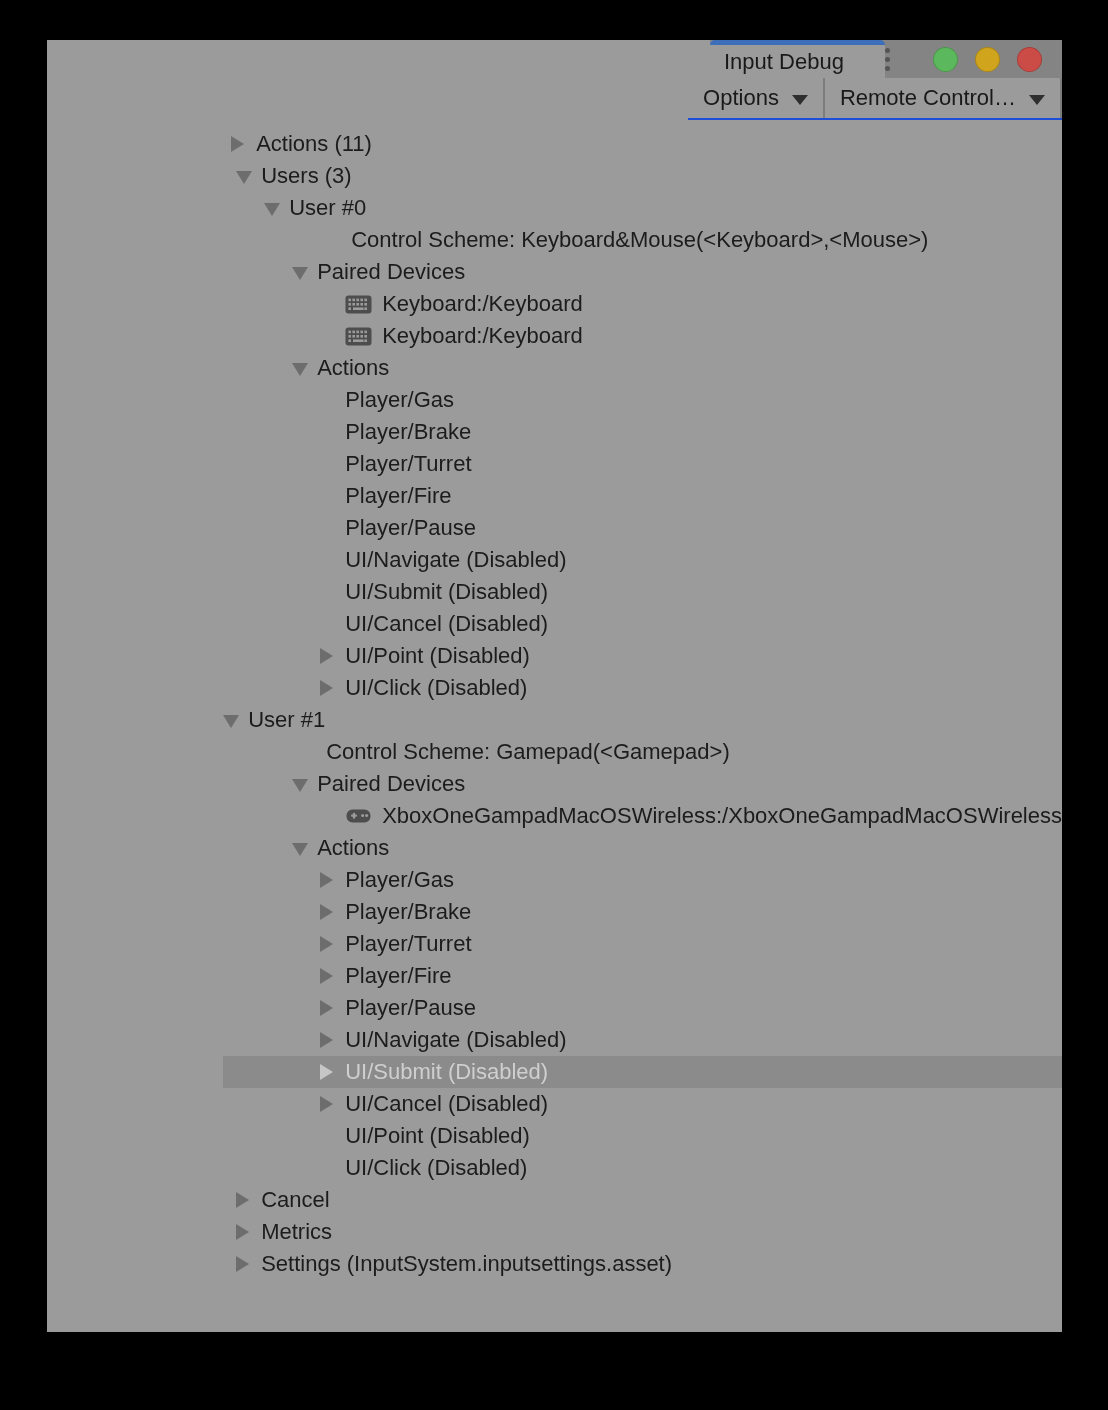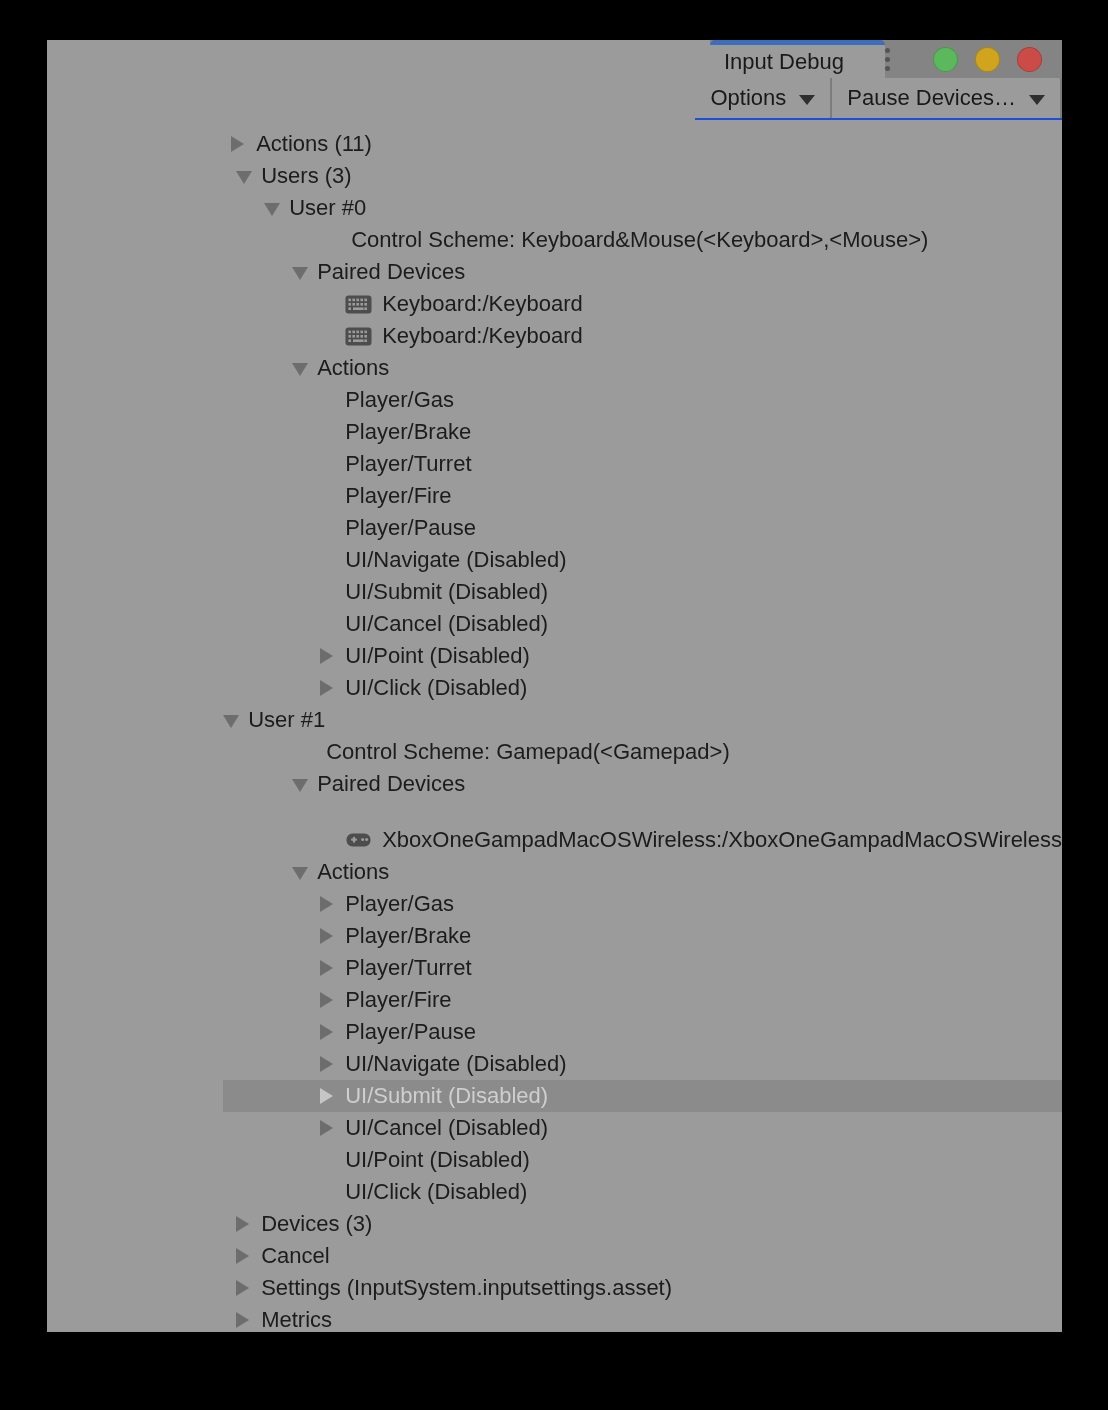--- a/index.html
+++ b/index.html
@@ -76,21 +76,21 @@
     </div>
   </div>
 
   <div class="toolbar">
     <div class="tool-btn">
       <span>Options</span>
       <span class="dd-arrow"></span>
     </div>
     <div class="tb-divider"></div>
     <div class="tool-btn">
-      <span>Pause Devices…</span>
+      <span>Remote Control…</span>
       <span class="dd-arrow"></span>
     </div>
     <div class="tb-divider"></div>
   </div>
 
   <div class="tree" id="tree">
       <div class="row" style="padding-left: 8px;">
         <span class="arrow collapsed"></span>
         <span class="label">Actions (11)</span>
       </div>
@@ -207,21 +207,21 @@
         <span class="label">User #1</span>
       </div>
       <div class="row" style="padding-left: 69px; margin-left: 9px;">
         <span class="arrow none"></span>
         <span class="label">Control Scheme: Gamepad(&lt;Gamepad&gt;)</span>
       </div>
       <div class="row" style="padding-left: 69px;">
         <span class="arrow expanded"></span>
         <span class="label">Paired Devices</span>
       </div>
-      <div class="row" style="padding-left: 97px; margin-top: 24px;">
+      <div class="row" style="padding-left: 97px;">
         <span class="arrow none"></span>
         <span class="dev-icon">
           <svg width="27" height="18" viewBox="0 0 27 18">
             <path d="M7.5 2.5 h12 a6 6 0 0 1 6 6 v1 a6 6 0 0 1 -6 6 h-12 a6 6 0 0 1 -6 -6 v-1 a6 6 0 0 1 6 -6 z" fill="#4d4d4d"></path>
             <g fill="#9b9b9b">
               <rect x="6" y="7.6" width="6" height="2.2" rx="1"></rect>
               <rect x="7.9" y="5.7" width="2.2" height="6" rx="1"></rect>
               <circle cx="17.6" cy="8.6" r="1.5"></circle>
               <circle cx="21.6" cy="8.6" r="1.5"></circle>
             </g>
@@ -268,29 +268,25 @@
       <div class="row" style="padding-left: 97px;">
         <span class="arrow none"></span>
         <span class="label">UI/Point (Disabled)</span>
       </div>
       <div class="row" style="padding-left: 97px;">
         <span class="arrow none"></span>
         <span class="label">UI/Click (Disabled)</span>
       </div>
       <div class="row" style="padding-left: 13px;">
         <span class="arrow collapsed"></span>
-        <span class="label">Devices (3)</span>
-      </div>
-      <div class="row" style="padding-left: 13px;">
-        <span class="arrow collapsed"></span>
         <span class="label">Cancel</span>
       </div>
       <div class="row" style="padding-left: 13px;">
         <span class="arrow collapsed"></span>
+        <span class="label">Metrics</span>
+      </div>
+      <div class="row" style="padding-left: 13px;">
+        <span class="arrow collapsed"></span>
         <span class="label">Settings (InputSystem.inputsettings.asset)</span>
       </div>
-      <div class="row" style="padding-left: 13px;">
-        <span class="arrow collapsed"></span>
-        <span class="label">Metrics</span>
-      </div>
     </div>
 
 </div>
 
 </body></html>

